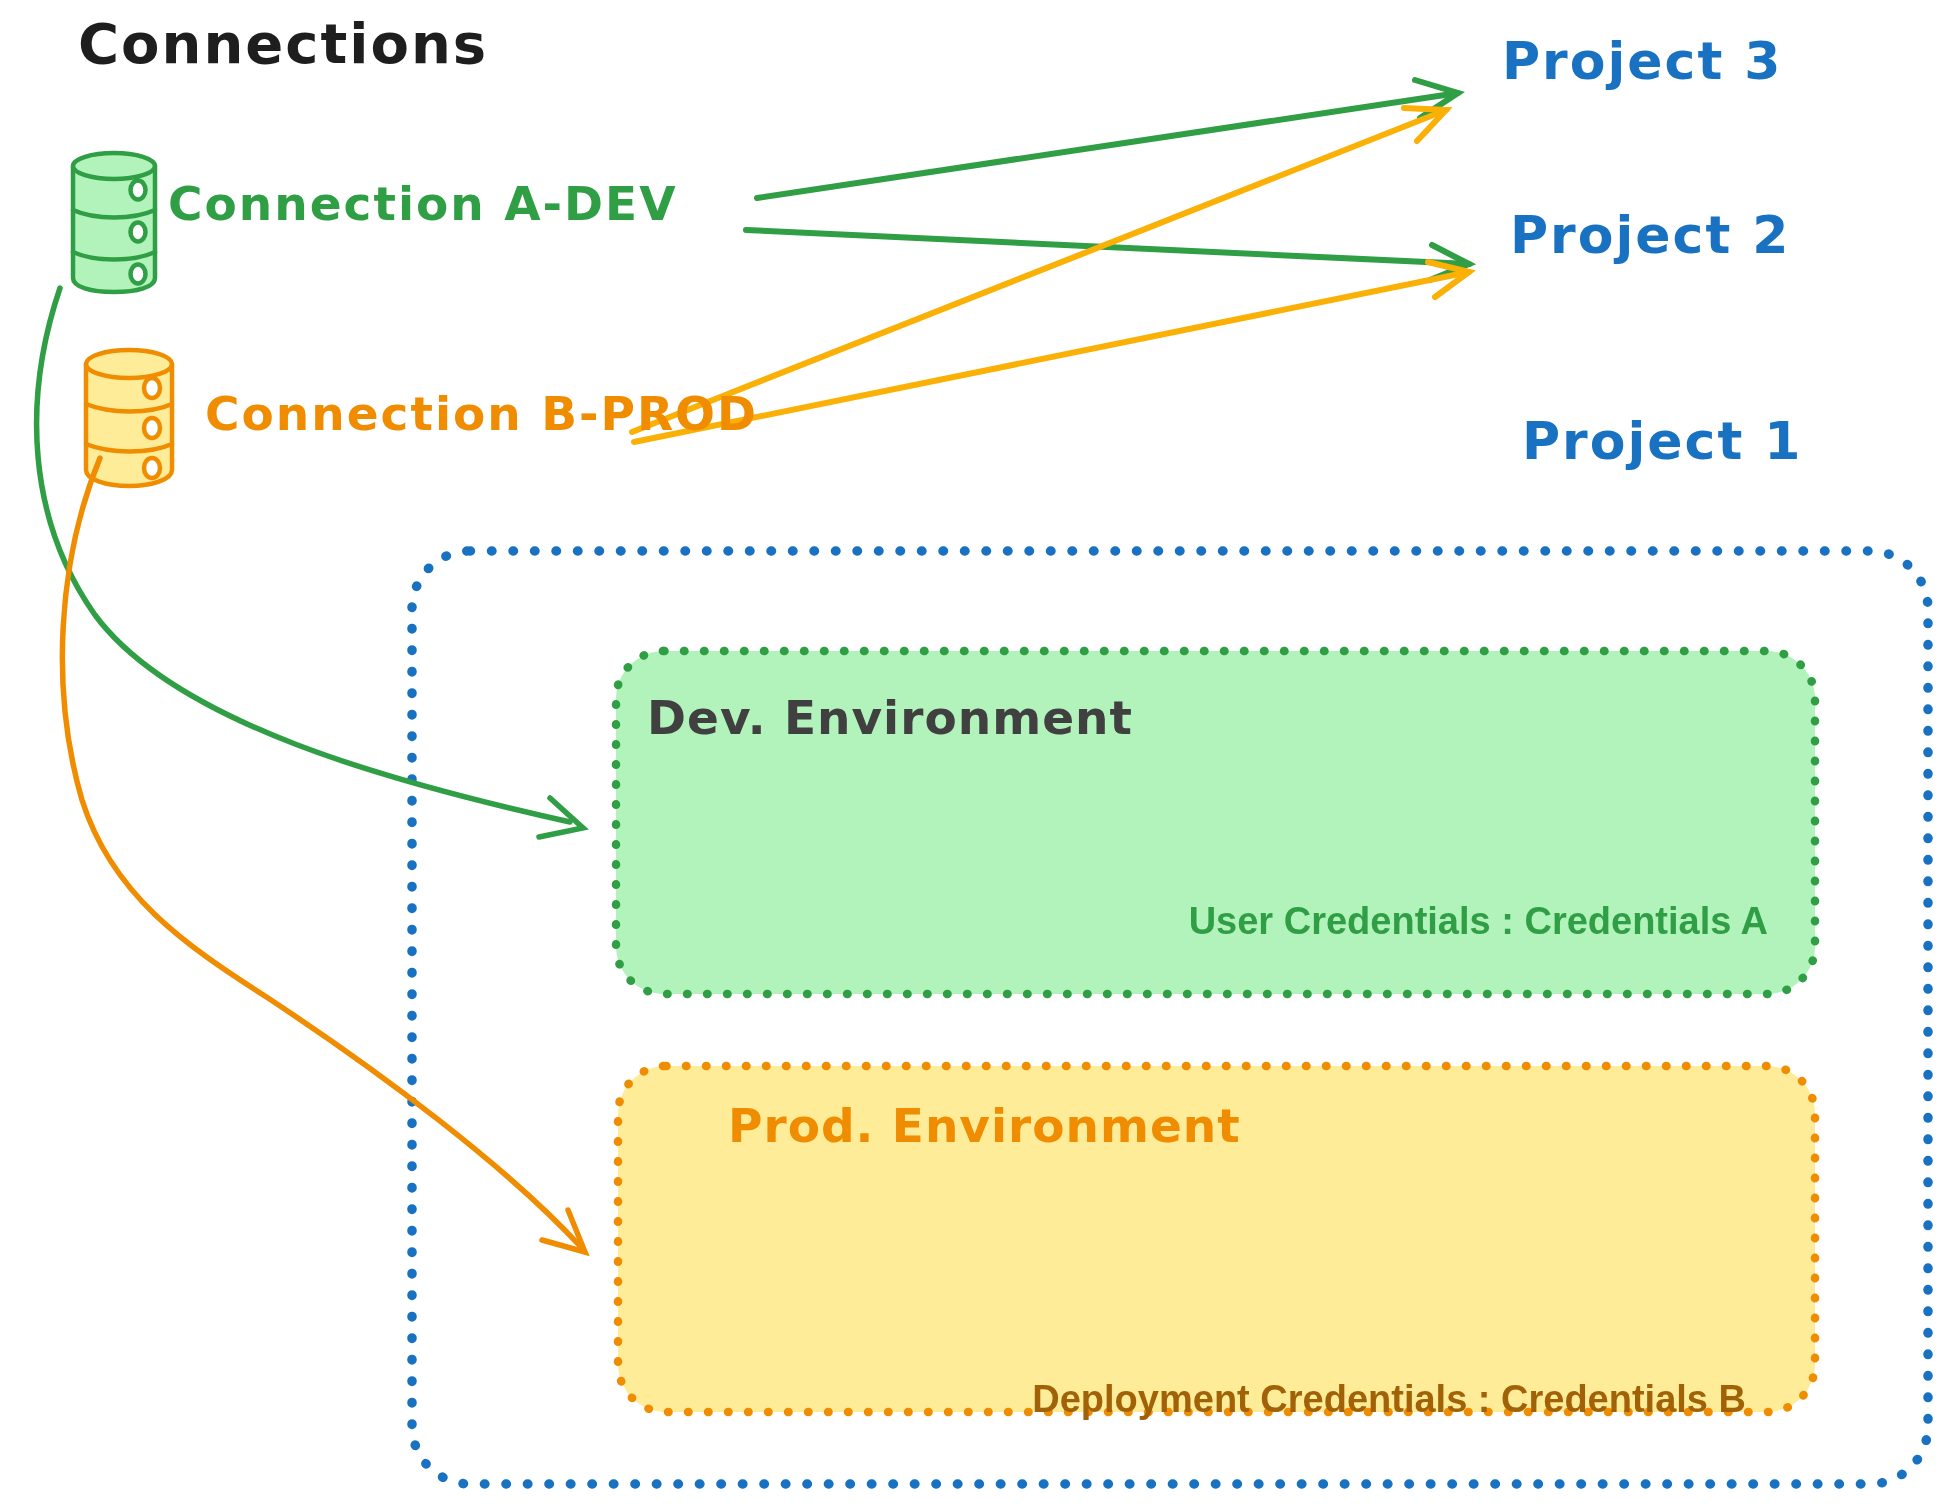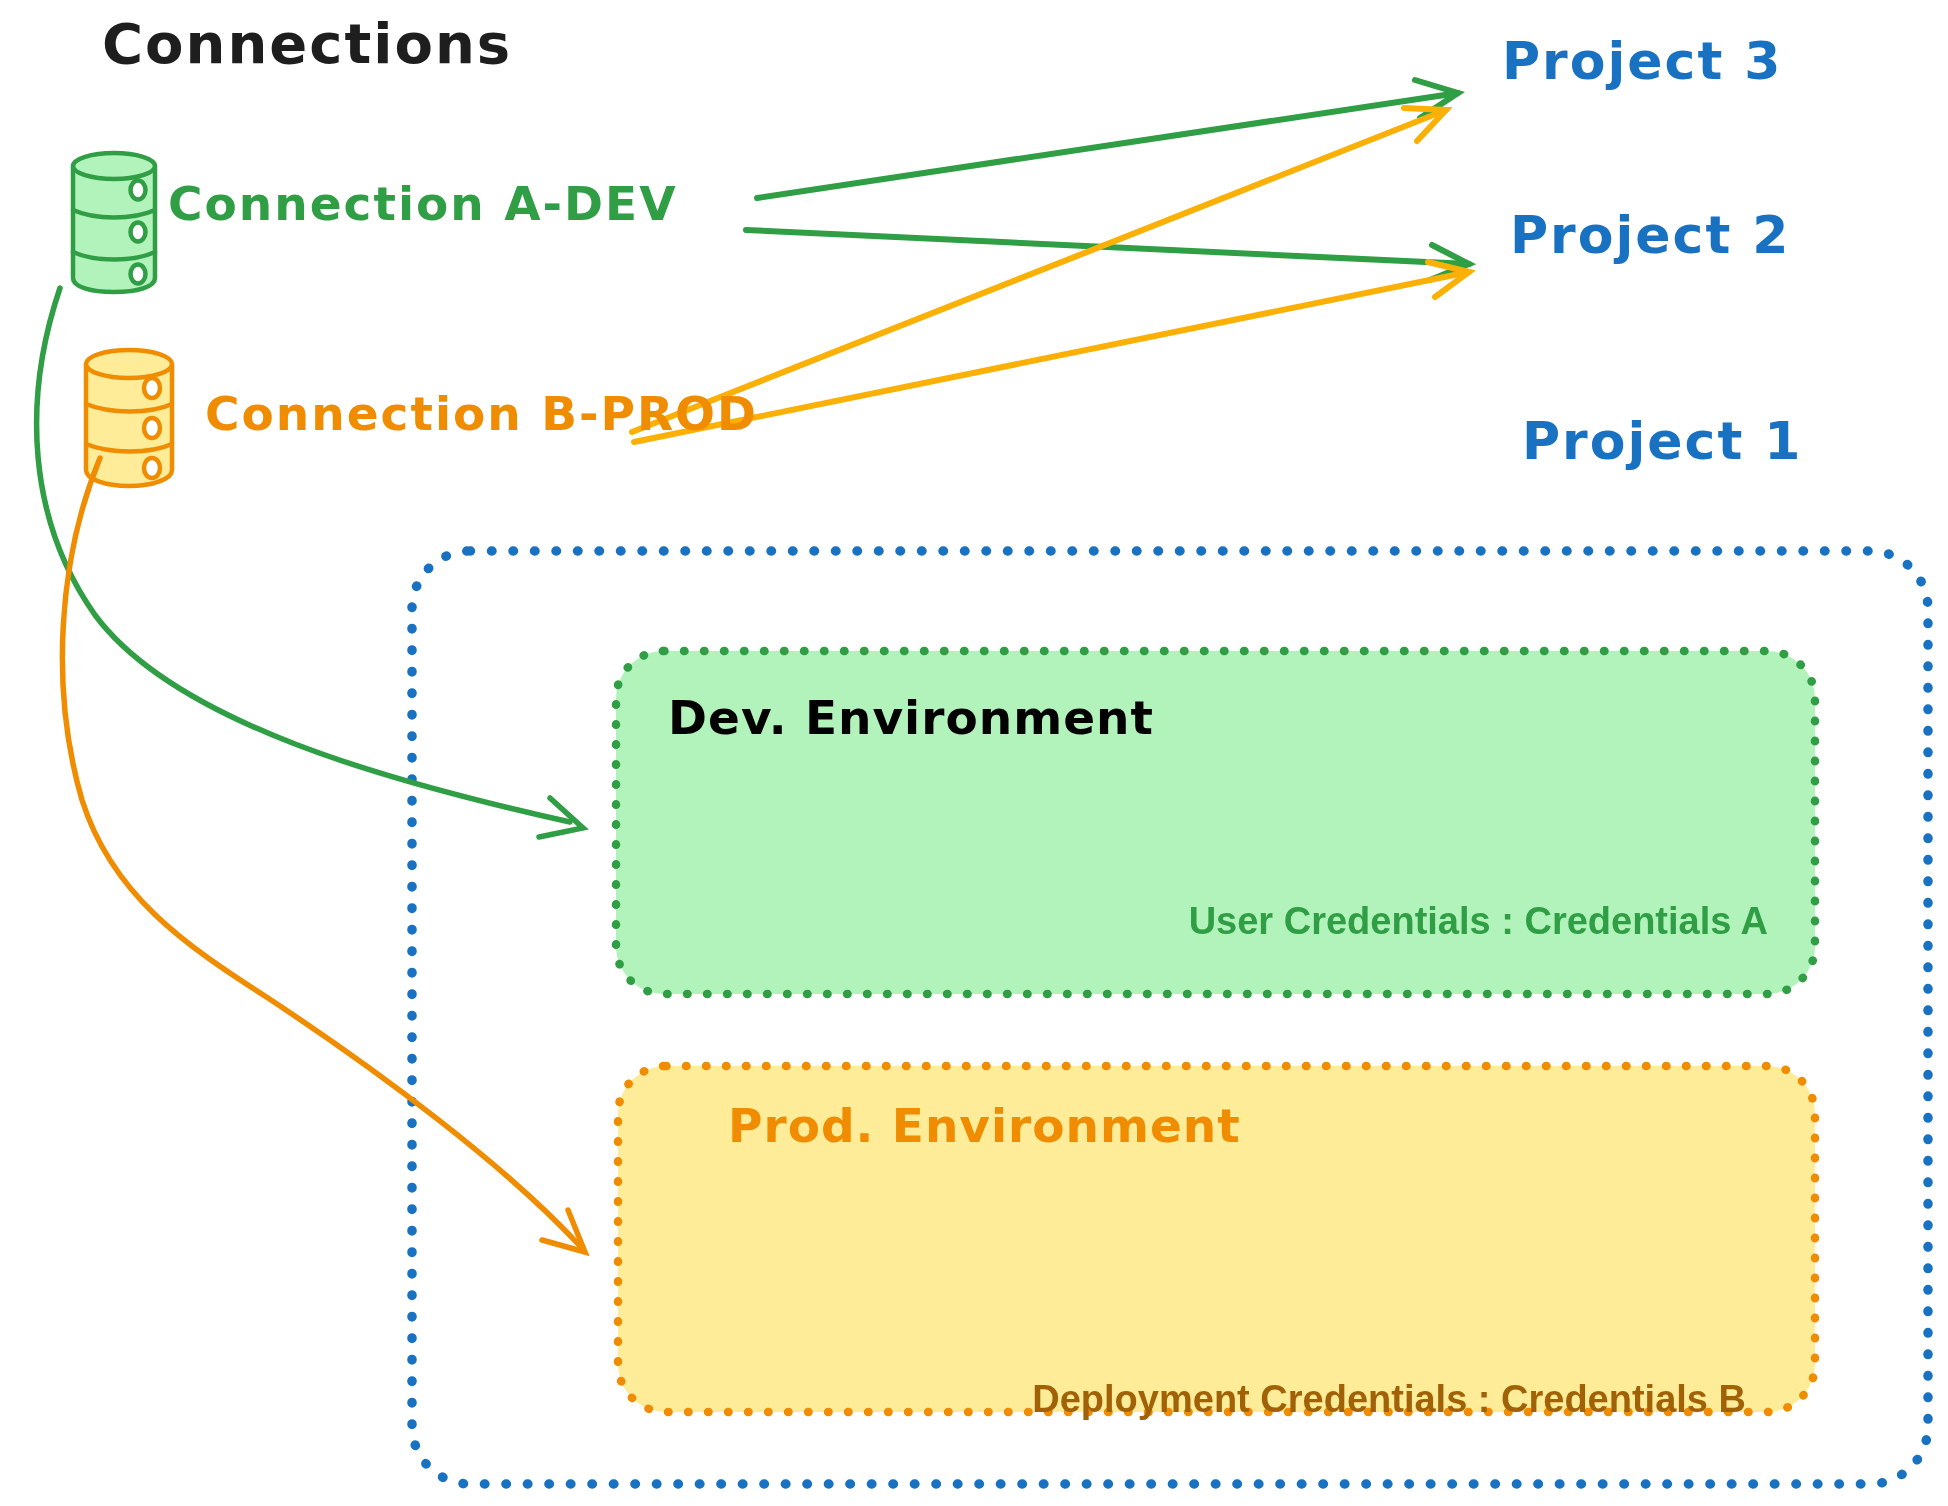--- a/index.html
+++ b/index.html
@@ -7,30 +7,30 @@
     position:relative;
     width:1948px;height:1506px;
     background:#ffffff;
     overflow:hidden;
     font-family:"DejaVu Sans","Liberation Sans",sans-serif;
   }
   .layer{position:absolute;left:0;top:0;width:1948px;height:1506px;}
   .lbl{position:absolute;white-space:nowrap;line-height:1;}
   .title{
     left:78px;top:16px;
-    font-size:56px;font-weight:700;color:#1e1e1e;letter-spacing:2px;margin-left:24px;
+    font-size:56px;font-weight:700;color:#1e1e1e;letter-spacing:2px;
   }
   .conn-a{left:168px;top:180px;font-size:47px;font-weight:600;color:#2f9e44;letter-spacing:2px;}
   .conn-b{left:205px;top:390px;font-size:47px;font-weight:600;color:#f08c00;letter-spacing:2px;}
   .proj{font-size:52px;font-weight:700;color:#1971c2;letter-spacing:2px;}
   .proj3{left:1502px;top:35px;}
   .proj2{left:1510px;top:209px;text-align:center;}
   .proj1{left:1522px;top:415px;text-align:center;}
   .env-title{font-size:47px;font-weight:600;letter-spacing:1px;}
-  .dev-title{left:668px;top:694px;color:#000000;text-align:right;}
+  .dev-title{left:647px;top:694px;color:#404040;text-align:right;}
   .prod-title{left:728px;top:1102px;color:#f08c00;}
   .cred{
     font-family:Liberation Sans, sans-serif;
     font-size:38px;font-weight:700;text-align:right;
   }
   .cred-a{left:615px;top:902px;width:1153px;color:#2f9e44;}
   .cred-b{left:620px;top:1380px;width:1126px;color:#a16207;}
 </style>
 </head>
 <body>

